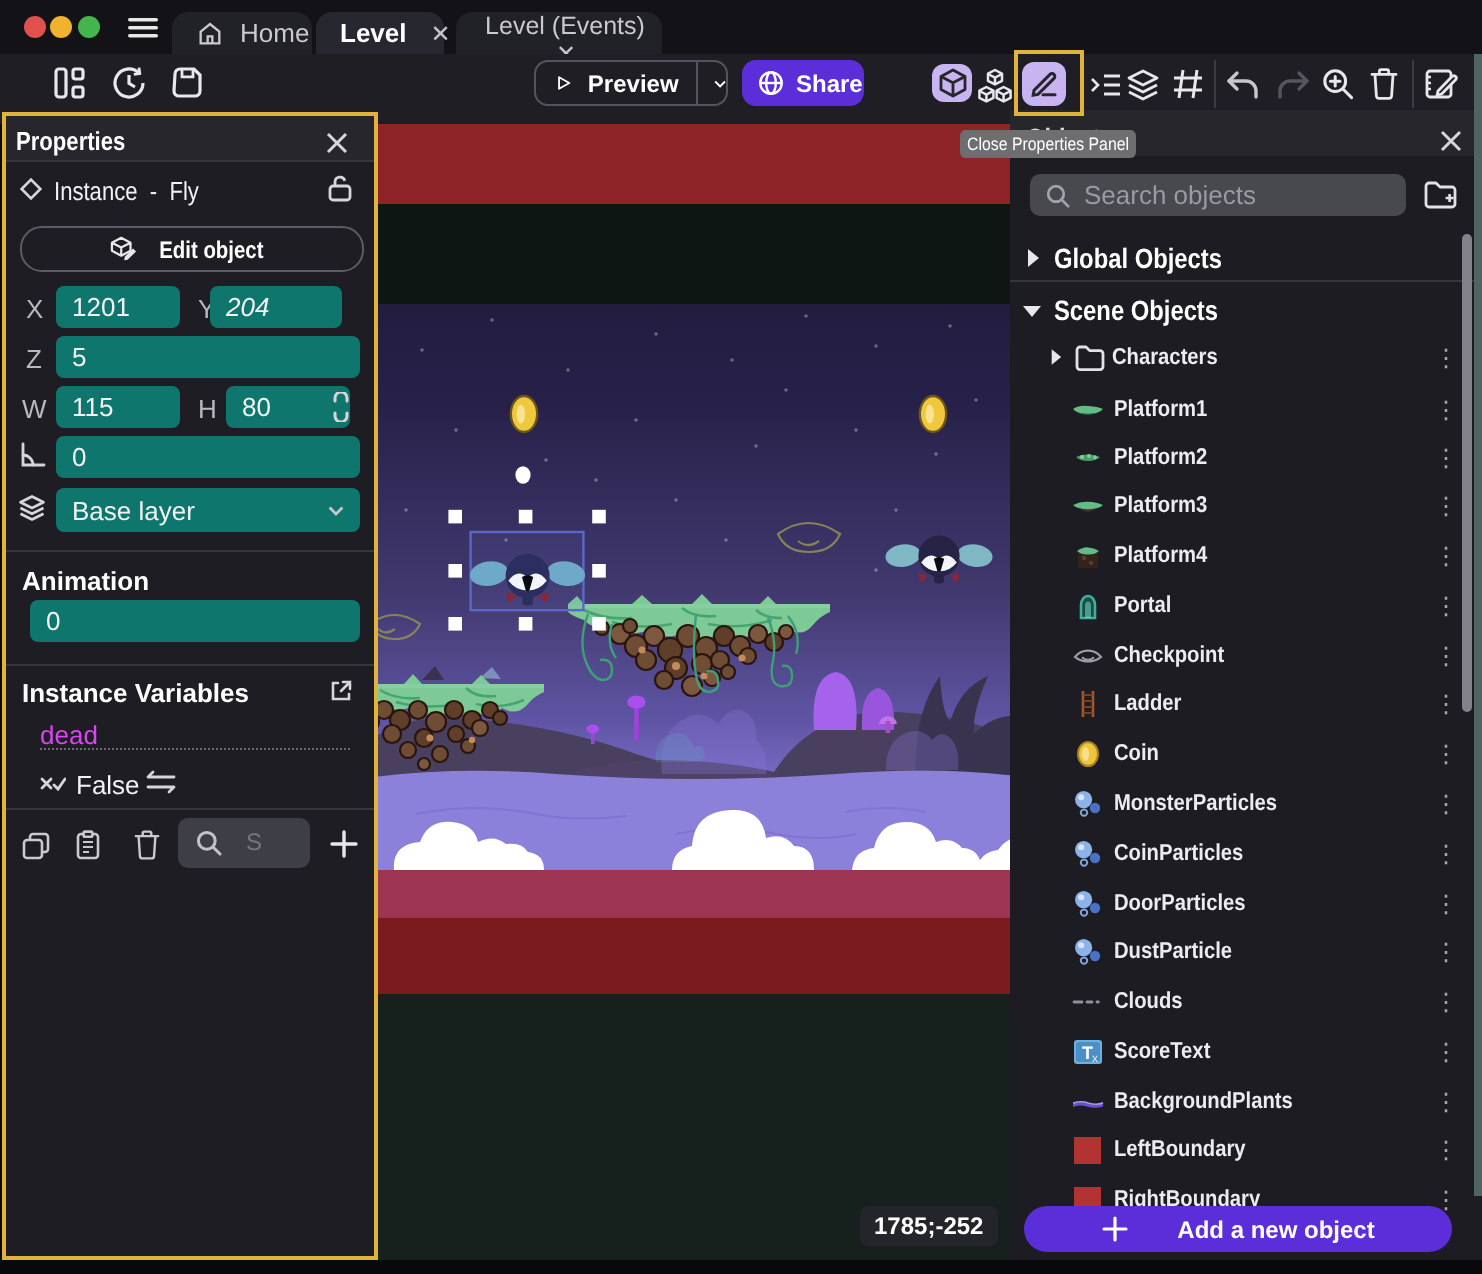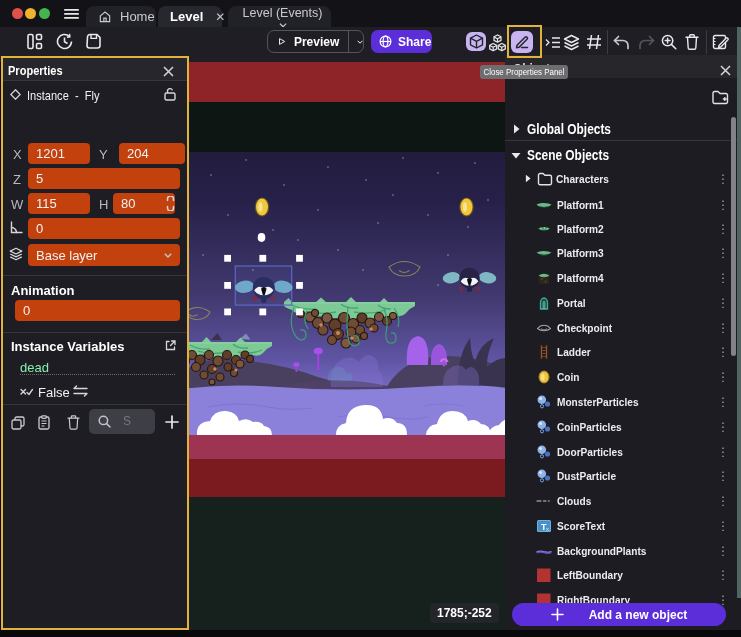--- a/index.html
+++ b/index.html
@@ -18,21 +18,21 @@
   .tabx { color:#c4c4ca; font-size:12px; font-weight:normal; }
 
   
   #toolbar { left:0; top:27px; width:741px; height:35px; background:#1e1e24; }
   .icbtn { display:flex; align-items:center; justify-content:center; }
   .selbtn { background:#c8b4f1; border-radius:6px; }
 
   
   #leftpanel { left:1px; top:56px; width:188px; height:574px; background:#1d1d23;
       border:2px solid #e2b33c; }
-  .inp { background:#c2410c; border-radius:4px; color:#f2f2f2; font-size:13px;
+  .inp { background:#0f766e; border-radius:4px; color:#f2f2f2; font-size:13px;
       display:flex; align-items:center; padding-left:8px; }
   .lbl { color:#b8b8be; font-size:13px; }
   .divider { background:#36363d; height:1px; }
   .sechead { color:#fff; font-weight:bold; font-size:13px; }
 
   
   #rightpanel { left:505px; top:55px; width:236px; height:575px; background:#1c1c22; }
   .rowtxt { font-size:11.5px; font-weight:bold; color:#ebebf0; transform:scaleX(0.88);
       transform-origin:0 50%; white-space:nowrap; }
   .cond { transform:scaleX(0.85); transform-origin:0 50%; white-space:nowrap; }
@@ -383,25 +383,32 @@
 
     <svg class="abs" style="left:7px; top:31px;" width="11" height="11" viewBox="0 0 11 11" fill="none" stroke="#d6d6da" stroke-width="1.3">
         <path d="M5.5 0.8 L10.2 5.5 L5.5 10.2 L0.8 5.5 Z"></path>
       </svg>
     <div class="abs cond" style="left:24px; top:30px; font-size:13px; color:#f2f2f2;">Instance&nbsp; -&nbsp; Fly</div>
     <svg class="abs" style="left:161px; top:29px;" width="12" height="14" viewBox="0 0 12 14" fill="none" stroke="#d6d6da" stroke-width="1.4">
       <rect x="1" y="6" width="10" height="7" rx="1.5"></rect>
         <path d="M3.5 6 V4 a2.5 2.5 0 0 1 4.9 -0.6"></path>
     </svg>
 
+    <div class="abs" style="left:7px; top:55px; width:172px; height:23px; border:1px solid #5c5c64; border-radius:11px; display:flex; align-items:center; justify-content:center;">
+      <svg width="14" height="13" viewBox="0 0 15 14" fill="none" stroke="#e8e8ea" stroke-width="1.2" stroke-linejoin="round">
+        <path d="M6 1 L11 3.6 V8 L6 10.6 L1 8 V3.6 Z M1 3.6 L6 6.2 L11 3.6 M6 6.2 V10.6"></path>
+        <path d="M9.5 12.8 l4.5 -4.5 l-1.6 -1.6 l-4.5 4.5 l-0.3 1.9 Z" fill="#e8e8ea" stroke="none"></path>
+      </svg>
+      <span style="margin-left:6px; font-size:12px; font-weight:bold; color:#fff; transform:scaleX(0.85);">Edit object</span>
+    </div>
 
     <div class="abs lbl" style="left:10px; top:89px;">X</div>
     <div class="abs inp" style="left:25px; top:85px; width:62px; height:21px;">1201</div>
     <div class="abs lbl" style="left:96px; top:89px;">Y</div>
-    <div class="abs inp" style="left:116px; top:85px; width:66px; height:21px;">204</div>
+    <div class="abs inp" style="left:102px; top:85px; width:66px; height:21px;font-style:italic;">204</div>
 
     <div class="abs lbl" style="left:10px; top:114px;">Z</div>
     <div class="abs inp" style="left:25px; top:110px; width:152px; height:21px;">5</div>
 
     <div class="abs lbl" style="left:8px; top:139px;">W</div>
     <div class="abs inp" style="left:25px; top:135px; width:62px; height:21px;">115</div>
     <div class="abs lbl" style="left:96px; top:139px;">H</div>
     <div class="abs inp" style="left:110px; top:135px; width:62px; height:21px;">80</div>
     <svg class="abs" style="left:162px; top:138px;" width="11" height="15" viewBox="0 0 11 15" fill="none" stroke="#d6d6da" stroke-width="1.5" stroke-linecap="round">
       <path d="M8.5 4.5 V3 a3 3 0 0 0 -6 0 v1.5 M8.5 10.5 V12 a3 3 0 0 1 -6 0 v-1.5"></path>
@@ -427,21 +434,21 @@
 
     <div class="abs sechead" style="left:8px; top:225px;">Animation</div>
     <div class="abs inp" style="left:12px; top:242px; width:165px; height:21px;">0</div>
     <div class="abs divider" style="left:0; top:274px; width:184px;"></div>
 
     <div class="abs sechead" style="left:8px; top:281px;">Instance Variables</div>
     <svg class="abs" style="left:162px; top:282px;" width="11" height="11" viewBox="0 0 11 11" fill="none" stroke="#d6d6da" stroke-width="1.3" stroke-linecap="round">
       <path d="M4 1.5 H1.5 V9.5 H9.5 V7"></path>
         <path d="M6.5 1 H10 V4.5 M10 1 L5.5 5.5"></path>
     </svg>
-    <div class="abs" style="left:17px; top:303px; width:155px; height:14px; color:#86efac; font-size:13px; line-height:13px; border-bottom:1px dotted #6a6a72;">dead</div>
+    <div class="abs" style="left:17px; top:303px; width:155px; height:14px; color:#d946ef; font-size:13px; line-height:13px; border-bottom:1px dotted #6a6a72;">dead</div>
 
     <svg class="abs" style="left:17px; top:330px;" width="13" height="9" viewBox="0 0 13 9" fill="none" stroke="#d6d6da" stroke-width="1.4" stroke-linecap="round">
       <path d="M1 1.5 L5.5 6 M5.5 1.5 L1 6"></path>
         <path d="M7 4.5 L9 6.5 L12.5 1.5"></path>
     </svg>
     <div class="abs" style="left:35px; top:327px; font-size:13px; color:#f2f2f2;">False</div>
     <svg class="abs" style="left:70px; top:327px;" width="15" height="12" viewBox="0 0 15 12" fill="none" stroke="#d6d6da" stroke-width="1.4" stroke-linecap="round" stroke-linejoin="round">
       <path d="M3.5 1 L1 3.5 L14 3.5"></path>
         <path d="M11.5 11 L14 8.5 L1 8.5"></path>
     </svg>
@@ -473,20 +480,27 @@
       </svg>
   </div>
 
   <div class="abs" id="rightpanel">
     <div class="abs" style="left:0; top:0; width:236px; height:23px; background:#26262b;"></div>
     <div class="abs cond" style="left:8px; top:6px; font-size:14px; font-weight:bold; color:#dcdce0;">Objects</div>
     <svg class="abs" style="left:215px; top:10px;" width="11" height="11" viewBox="0 0 11 11" stroke="#d6d6da" stroke-width="1.5">
         <path d="M1 1 L10 10 M10 1 L1 10"></path>
       </svg>
 
+    <div class="abs" style="left:10px; top:32px; width:188px; height:21px; background:#48484f; border-radius:5px;">
+      <svg class="abs" style="left:8px; top:5px;" width="12" height="12" viewBox="0 0 13 13" fill="none" stroke="#a2a2aa" stroke-width="1.5" stroke-linecap="round">
+        <circle cx="5.4" cy="5.4" r="4.2"></circle>
+          <path d="M8.6 8.6 L12 12"></path>
+      </svg>
+      <span class="abs" style="left:27px; top:3px; color:#9a9aa2; font-size:13px;">Search objects</span>
+    </div>
     <svg class="abs" style="left:207px; top:35px;" width="17" height="15" viewBox="0 0 17 15" fill="none" stroke="#e2e2e6" stroke-width="1.4" stroke-linejoin="round">
       <path d="M1 3 a1.5 1.5 0 0 1 1.5 -1.5 h3.5 l2 2 h6 a1.5 1.5 0 0 1 1.5 1.5 v7 a1.5 1.5 0 0 1 -1.5 1.5 h-11.5 a1.5 1.5 0 0 1 -1.5 -1.5 Z"></path>
       <path d="M12.8 7 v4 M10.8 9 h4" stroke-width="1.3"></path>
     </svg>
 
     <svg class="abs" style="left:8px; top:69px;" width="7" height="10" viewBox="0 0 7 10" fill="#e8e8ea">
         <path d="M1 0.5 L6.5 5 L1 9.5 Z"></path>
       </svg>
     <div class="abs cond" style="left:22px; top:66px; font-size:14px; font-weight:bold; color:#fff;">Global Objects</div>
     <div class="abs divider" style="left:0; top:85px; width:236px;"></div>

